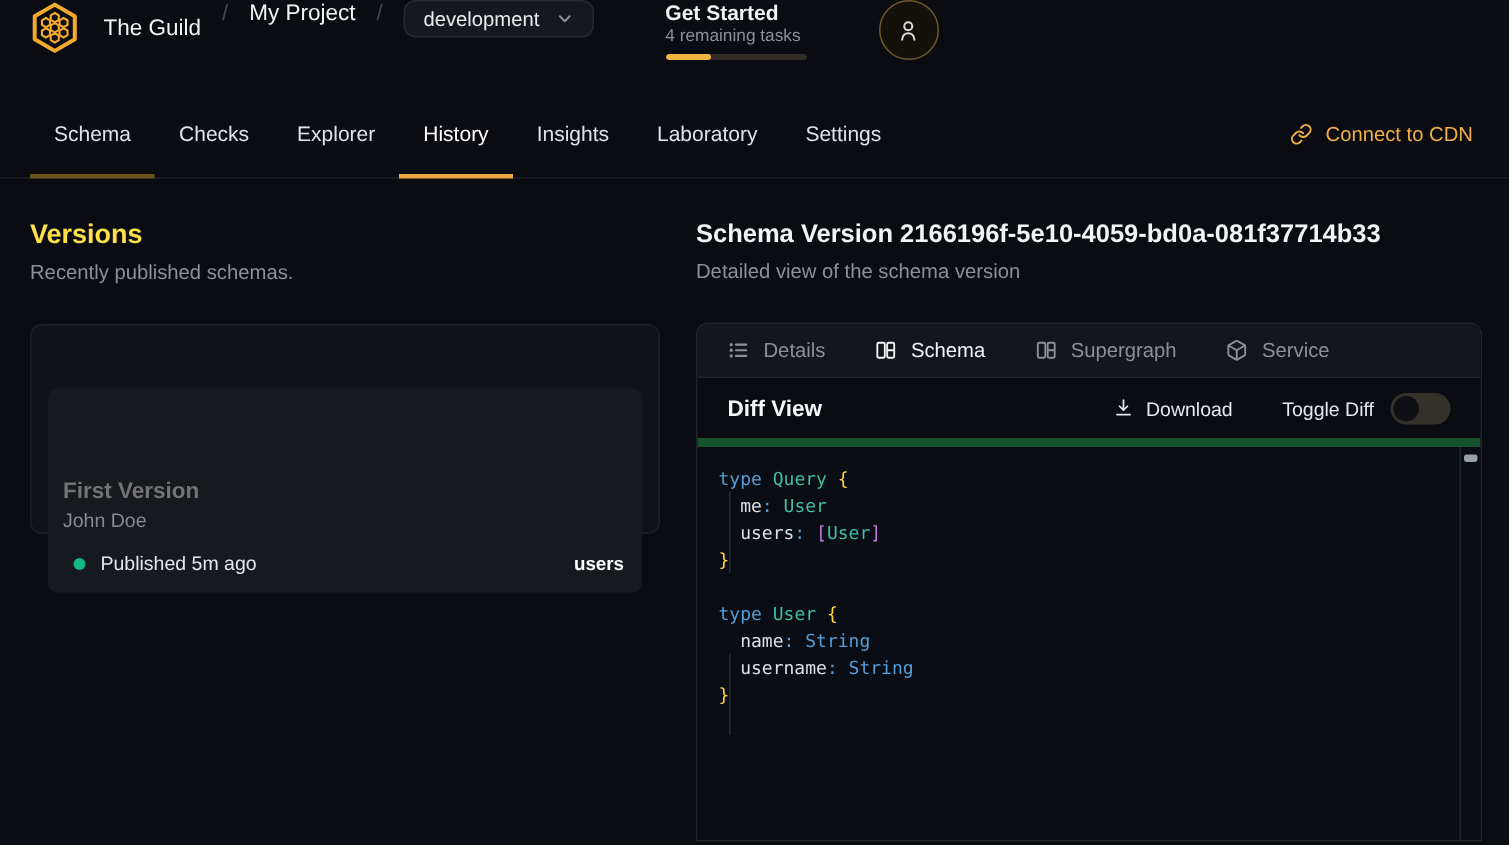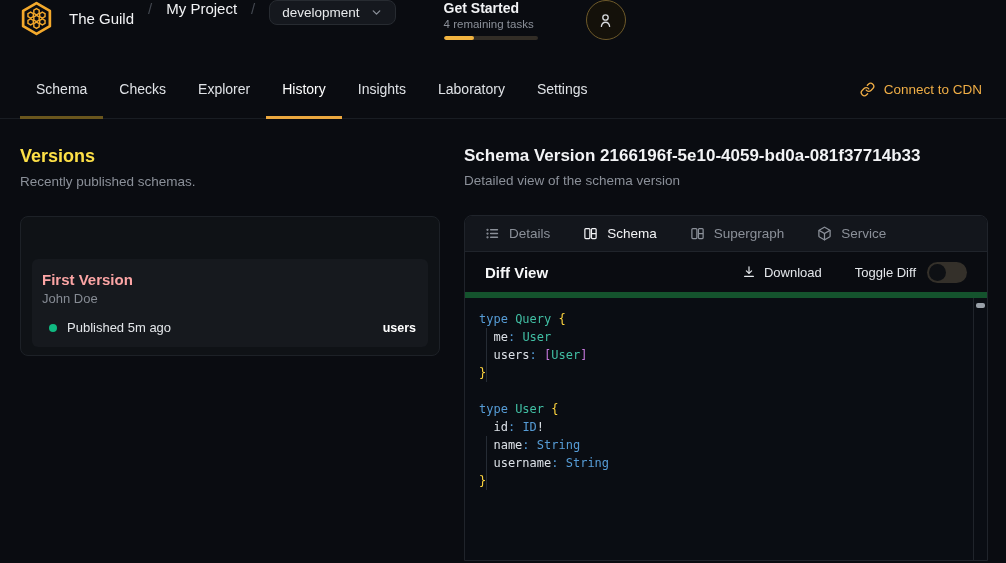--- a/index.html
+++ b/index.html
@@ -63,21 +63,21 @@
   .right-col { flex:1; min-width:0; display:flex; flex-direction:column; }
 
   .panel-title { font-size:18px; font-weight:700; color:#fde047; }
   .panel-sub { font-size:13.5px; color:#8b9099; margin-top:7px; }
 
   .versions-card {
     margin-top:27px; background:#0f1216; border:1px solid #1d2127;
     border-radius:8px; padding:42px 11px 11px 11px; height:140px;
   }
   .version-item { background:#16191e; border-radius:6px; padding:12px 12px 12px 10px; cursor:pointer; }
-  .vi-name { font-size:15px; font-weight:600; color:#fca5a5; }
+  .vi-name { font-size:15px; font-weight:600; color:#737373;margin-top:48px; }
   .vi-author { font-size:13px; color:#868b94; margin-top:3px; }
   .vi-meta { display:flex; align-items:center; margin-top:14px; }
   .vi-dot { width:8px; height:8px; border-radius:50%; background:#10b981; margin:0 10px 0 7px; }
   .vi-status { font-size:13px; color:#e3e6ea; }
   .vi-service { margin-left:auto; font-size:12.5px; font-weight:700; color:#ffffff; }
 
   .detail-title { font-size:17px; font-weight:600; color:#f2f3f5; }
 
   .detail-box {
     margin-top:27px; border:1px solid #20242b; border-radius:8px 8px 0 0;
@@ -296,21 +296,20 @@
       </div>
 
       <div class="code-area">
         <div>
             <div class="code-line"><span class="c-kw">type</span><span class="c-pl"> </span><span class="c-ty">Query</span><span class="c-pl"> </span><span class="c-br">{</span></div>
             <div class="code-line"><span class="c-pl">  me</span><span class="c-kw">:</span><span class="c-pl"> </span><span class="c-ty">User</span></div>
             <div class="code-line"><span class="c-pl">  users</span><span class="c-kw">:</span><span class="c-pl"> </span><span class="c-pu">[</span><span class="c-ty">User</span><span class="c-pu">]</span></div>
             <div class="code-line"><span class="c-br">}</span></div>
             <div class="code-line"> </div>
             <div class="code-line"><span class="c-kw">type</span><span class="c-pl"> </span><span class="c-ty">User</span><span class="c-pl"> </span><span class="c-br">{</span></div>
-            <div class="code-line"><span class="c-pl">  id</span><span class="c-kw">:</span><span class="c-pl"> </span><span class="c-kw">ID</span><span class="c-pl">!</span></div>
             <div class="code-line"><span class="c-pl">  name</span><span class="c-kw">:</span><span class="c-pl"> </span><span class="c-kw">String</span></div>
             <div class="code-line"><span class="c-pl">  username</span><span class="c-kw">:</span><span class="c-pl"> </span><span class="c-kw">String</span></div>
             <div class="code-line"><span class="c-br">}</span></div>
           </div>
         <div class="indent-guide" style="left:21px; top:30px; height:54px;"></div>
         <div class="indent-guide" style="left:21px; top:138px; height:54px;"></div>
         <div class="code-scrollbar">
           <span class="code-thumb"></span>
         </div>
       </div>

